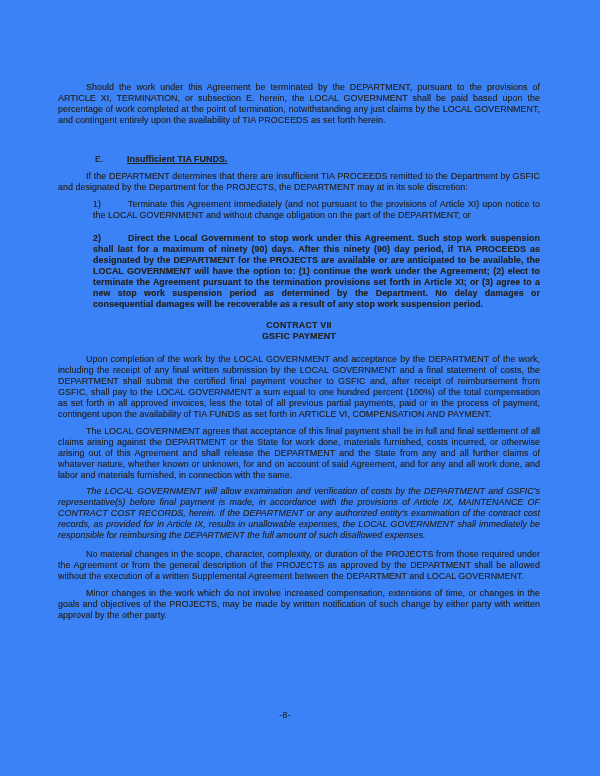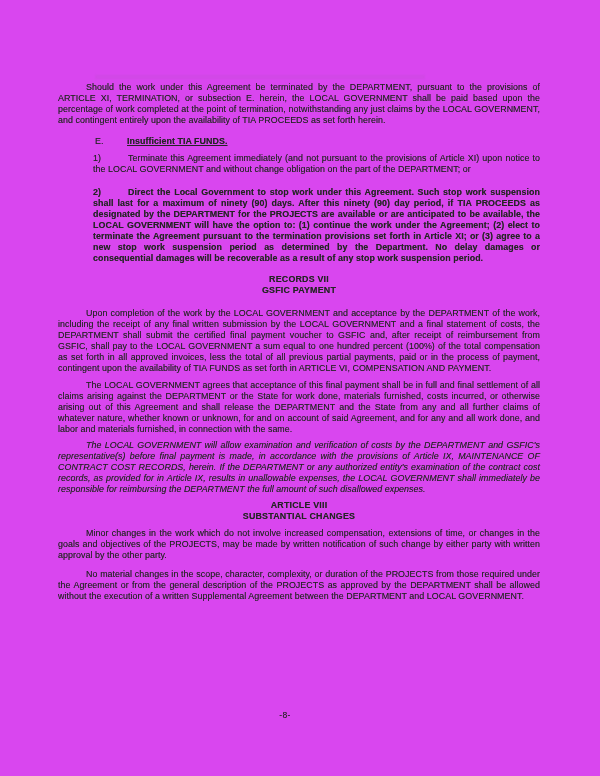--- a/index.html
+++ b/index.html
@@ -1,40 +1,40 @@
 <!DOCTYPE html>
 <html><head>
 <meta charset="utf-8">
 <style>
   html, body { margin: 0; padding: 0; background: #ffffff; }
   .page {
     position: relative;
     width: 600px;
     height: 776px;
-    background: #d946ef;
+    background: #3b82f6;
     font-family: "Liberation Sans", sans-serif;
     color: #242424;
     overflow: hidden;
   }
   .content {
     position: absolute;
     left: 58px;
     top: 82px;
     width: 482px;
     font-size: 8.9px;
     line-height: 11px;
     text-align: justify;
     letter-spacing: 0.05px;
     text-shadow: 0 0 0.6px rgba(45,45,45,0.55);
   }
   .content p { margin: 0; }
   .indent { text-indent: 28px; }
 
   .sec-heading {
-    margin-top: 10px;
+    margin-top: 28px;
     margin-left: 37px;
     text-align: left;
   }
   .sec-heading .marker { display: inline-block; width: 32px; }
   .sec-heading .title {
     font-weight: bold;
     text-decoration: underline;
   }
 
   .para-gap { margin-top: 6px !important; }
@@ -82,46 +82,43 @@
   <div class="scan-artifact"></div>
 
   <div class="content">
 
     <p class="indent">Should the work under this Agreement be terminated by the DEPARTMENT, pursuant to the provisions of ARTICLE XI, TERMINATION, or subsection E. herein, the LOCAL GOVERNMENT shall be paid based upon the percentage of work completed at the point of termination, notwithstanding any just claims by the LOCAL GOVERNMENT, and contingent entirely upon the availability of TIA PROCEEDS as set forth herein.</p>
 
     <div class="sec-heading">
       <span class="marker">E.</span><span class="title">Insufficient TIA FUNDS.</span>
     </div>
 
+    <p class="indent para-gap">If the DEPARTMENT determines that there are insufficient TIA PROCEEDS remitted to the Department by GSFIC and designated by the Department for the PROJECTS, the DEPARTMENT may at in its sole discretion:</p>
 
     <div class="opt">
       <span class="num">1)</span><span>Terminate this Agreement immediately (and not pursuant to the provisions of Article XI) upon notice to the LOCAL GOVERNMENT and without change obligation on the part of the DEPARTMENT; or</span>
     </div>
 
     <div class="opt opt-2">
       <span class="num">2)</span><span>Direct the Local Government to stop work under this Agreement.  Such stop work suspension shall last for a maximum of ninety (90) days.  After this ninety (90) day period, if TIA PROCEEDS as designated by the DEPARTMENT for the PROJECTS are available or are anticipated to be available, the LOCAL GOVERNMENT will have the option to:  (1) continue the work under the Agreement; (2) elect to terminate the Agreement pursuant to the termination provisions set forth in Article XI; or (3) agree to a new stop work suspension period as determined by the Department.  No delay damages or consequential damages will be recoverable as a result of any stop work suspension period.</span>
     </div>
 
     <div class="article-block article-vii">
-      <div>RECORDS VII</div>
+      <div>CONTRACT VII</div>
       <div>GSFIC PAYMENT</div>
     </div>
 
     <p class="indent mt12">Upon completion of the work by the LOCAL GOVERNMENT and acceptance by the DEPARTMENT of the work, including the receipt of any final written submission by the LOCAL GOVERNMENT and a final statement of costs, the DEPARTMENT shall submit the certified final payment voucher to GSFIC and, after receipt of reimbursement from GSFIC, shall pay to the LOCAL GOVERNMENT a sum equal to one hundred percent (100%) of the total compensation as set forth in all approved invoices, less the total of all previous partial payments, paid or in the process of payment, contingent upon the availability of TIA FUNDS as set forth in ARTICLE VI, COMPENSATION AND PAYMENT.</p>
 
     <p class="indent para-gap">The LOCAL GOVERNMENT agrees that acceptance of this final payment shall be in full and final settlement of all claims arising against the DEPARTMENT or the State for work done, materials furnished, costs incurred, or otherwise arising out of this Agreement and shall release the DEPARTMENT and the State from any and all further claims of whatever nature, whether known or unknown, for and on account of said Agreement, and for any and all work done, and labor and materials furnished, in connection with the same.</p>
 
     <p class="indent mt5">The LOCAL GOVERNMENT will allow examination and verification of costs by the DEPARTMENT and GSFIC's representative(s) before final payment is made, in accordance with the provisions of Article IX, MAINTENANCE OF CONTRACT COST RECORDS, herein.  If the DEPARTMENT or any authorized entity's examination of the contract cost records, as provided for in Article IX, results in unallowable expenses, the LOCAL GOVERNMENT shall immediately be responsible for reimbursing the DEPARTMENT the full amount of such disallowed expenses.</p>
 
-    <div class="article-block article-viii">
-      <div>ARTICLE VIII</div>
-      <div>SUBSTANTIAL CHANGES</div>
-    </div>
+
+    <p class="indent mt8">No material changes in the scope, character, complexity, or duration of the PROJECTS from those required under the Agreement or from the general description of the PROJECTS as approved by the DEPARTMENT shall be allowed without the execution of a written Supplemental Agreement between the DEPARTMENT and LOCAL GOVERNMENT.</p>
 
     <p class="indent para-gap">Minor changes in the work which do not involve increased compensation, extensions of time, or changes in the goals and objectives of the PROJECTS, may be made by written notification of such change by either party with written approval by the other party.</p>
-
-    <p class="indent mt8">No material changes in the scope, character, complexity, or duration of the PROJECTS from those required under the Agreement or from the general description of the PROJECTS as approved by the DEPARTMENT shall be allowed without the execution of a written Supplemental Agreement between the DEPARTMENT and LOCAL GOVERNMENT.</p>
 
   </div>
 
   <div class="page-number">-8-</div>
 
 </div>
 
 </body></html>

